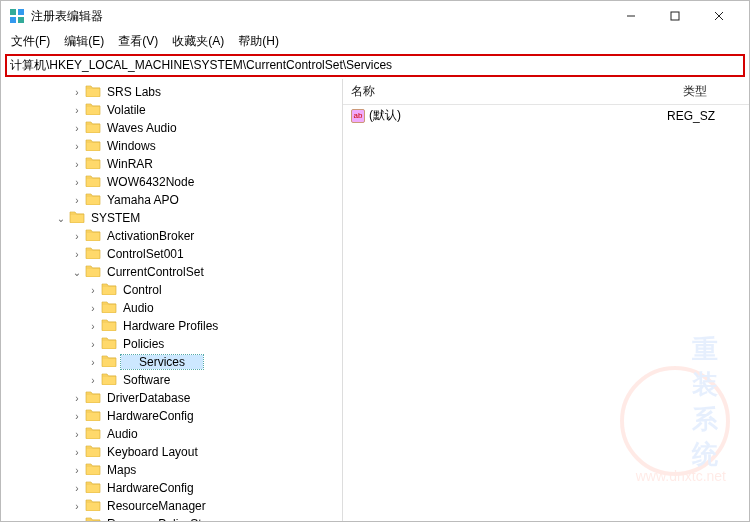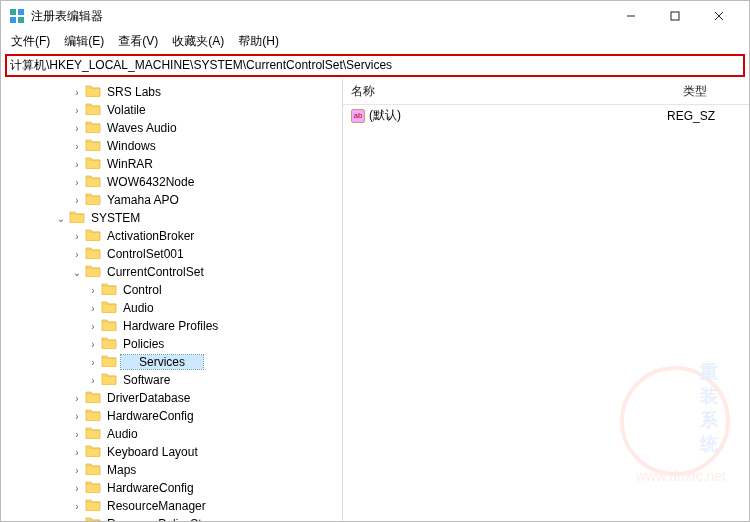--- a/index.html
+++ b/index.html
@@ -26,21 +26,21 @@
   .list-row .rtype { width: 74px; }
   .ab-icon { width: 14px; height: 14px; display:inline-flex; align-items:center; justify-content:center; border:1px solid #c97; border-radius:2px; font-size:8px; color:#c00; background:#f0abfc;}
   .tree-row { display: flex; align-items: center; height: 18px; padding-left: 6px; white-space: nowrap; cursor: default;}
   .tree-row.selected .label { background: #cde8ff; outline: 1px dotted #5aa; padding: 0 18px; }
   .twisty { width: 12px; text-align: center; color: #666; font-size: 10px; user-select: none; }
   .folder { width: 16px; height: 13px; margin: 0 4px 0 2px; }
   .label { padding: 0 2px; }
   .indent { display:inline-block; }
   .watermark { position:absolute; right:20px; bottom:20px; opacity:0.12; pointer-events:none; }
   .watermark .circle { width:110px; height:110px; border:4px solid #ff5a3c; border-radius:55px; position:absolute; right:0; bottom:26px;}
-  .watermark .text { color:#3b82f6; font-size:18px; font-weight:bold; position:absolute; right:10px; bottom:46px; letter-spacing:2px;}
+  .watermark .text { color:#3b82f6; font-size:26px; font-weight:bold; position:absolute; right:10px; bottom:30px; letter-spacing:2px;}
   .watermark .url { color:#ff5a3c; font-size:14px; position:absolute; right:4px; bottom:18px;margin-top:40px;}
 </style>
 </head>
 <body>
 
 <div class="titlebar">
   <span class="icon">
     <svg viewBox="0 0 16 16">
         <rect x="1" y="1" width="6" height="6" fill="#3a9"></rect>
         <rect x="9" y="1" width="6" height="6" fill="#39e"></rect>

